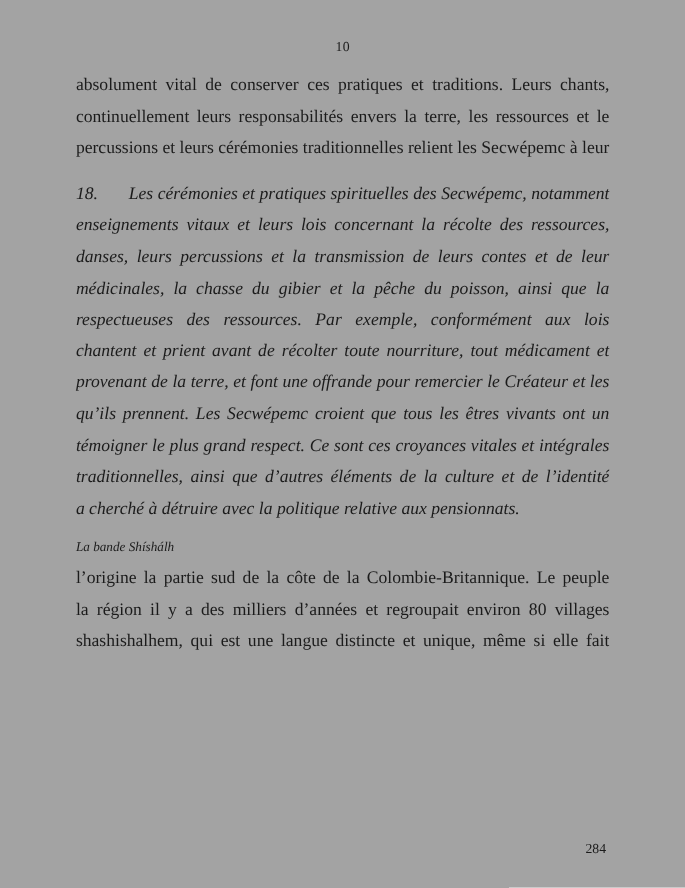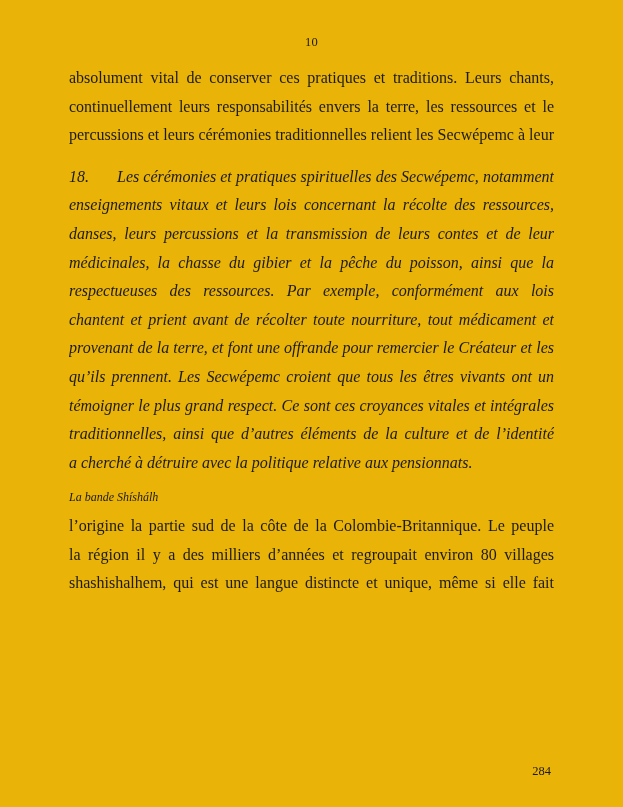--- a/index.html
+++ b/index.html
@@ -6,21 +6,21 @@
   html, body {
     width: 623px; height: 807px;
     background: #ffffff;
     font-family: "Liberation Serif", "DejaVu Serif", serif;
     color: #1b1b1b;
     overflow: hidden;
   }
   .page {
     position: relative;
     width: 623px; height: 807px;
-    background: #eab308;
+    background: #a3a3a3;
   }
   .page-header {
     position: absolute;
     top: 35px; left: 0; right: 0;
     text-align: center;
     font-size: 12.5px;
     letter-spacing: 0.3px;
   }
   .content {
     position: absolute;

